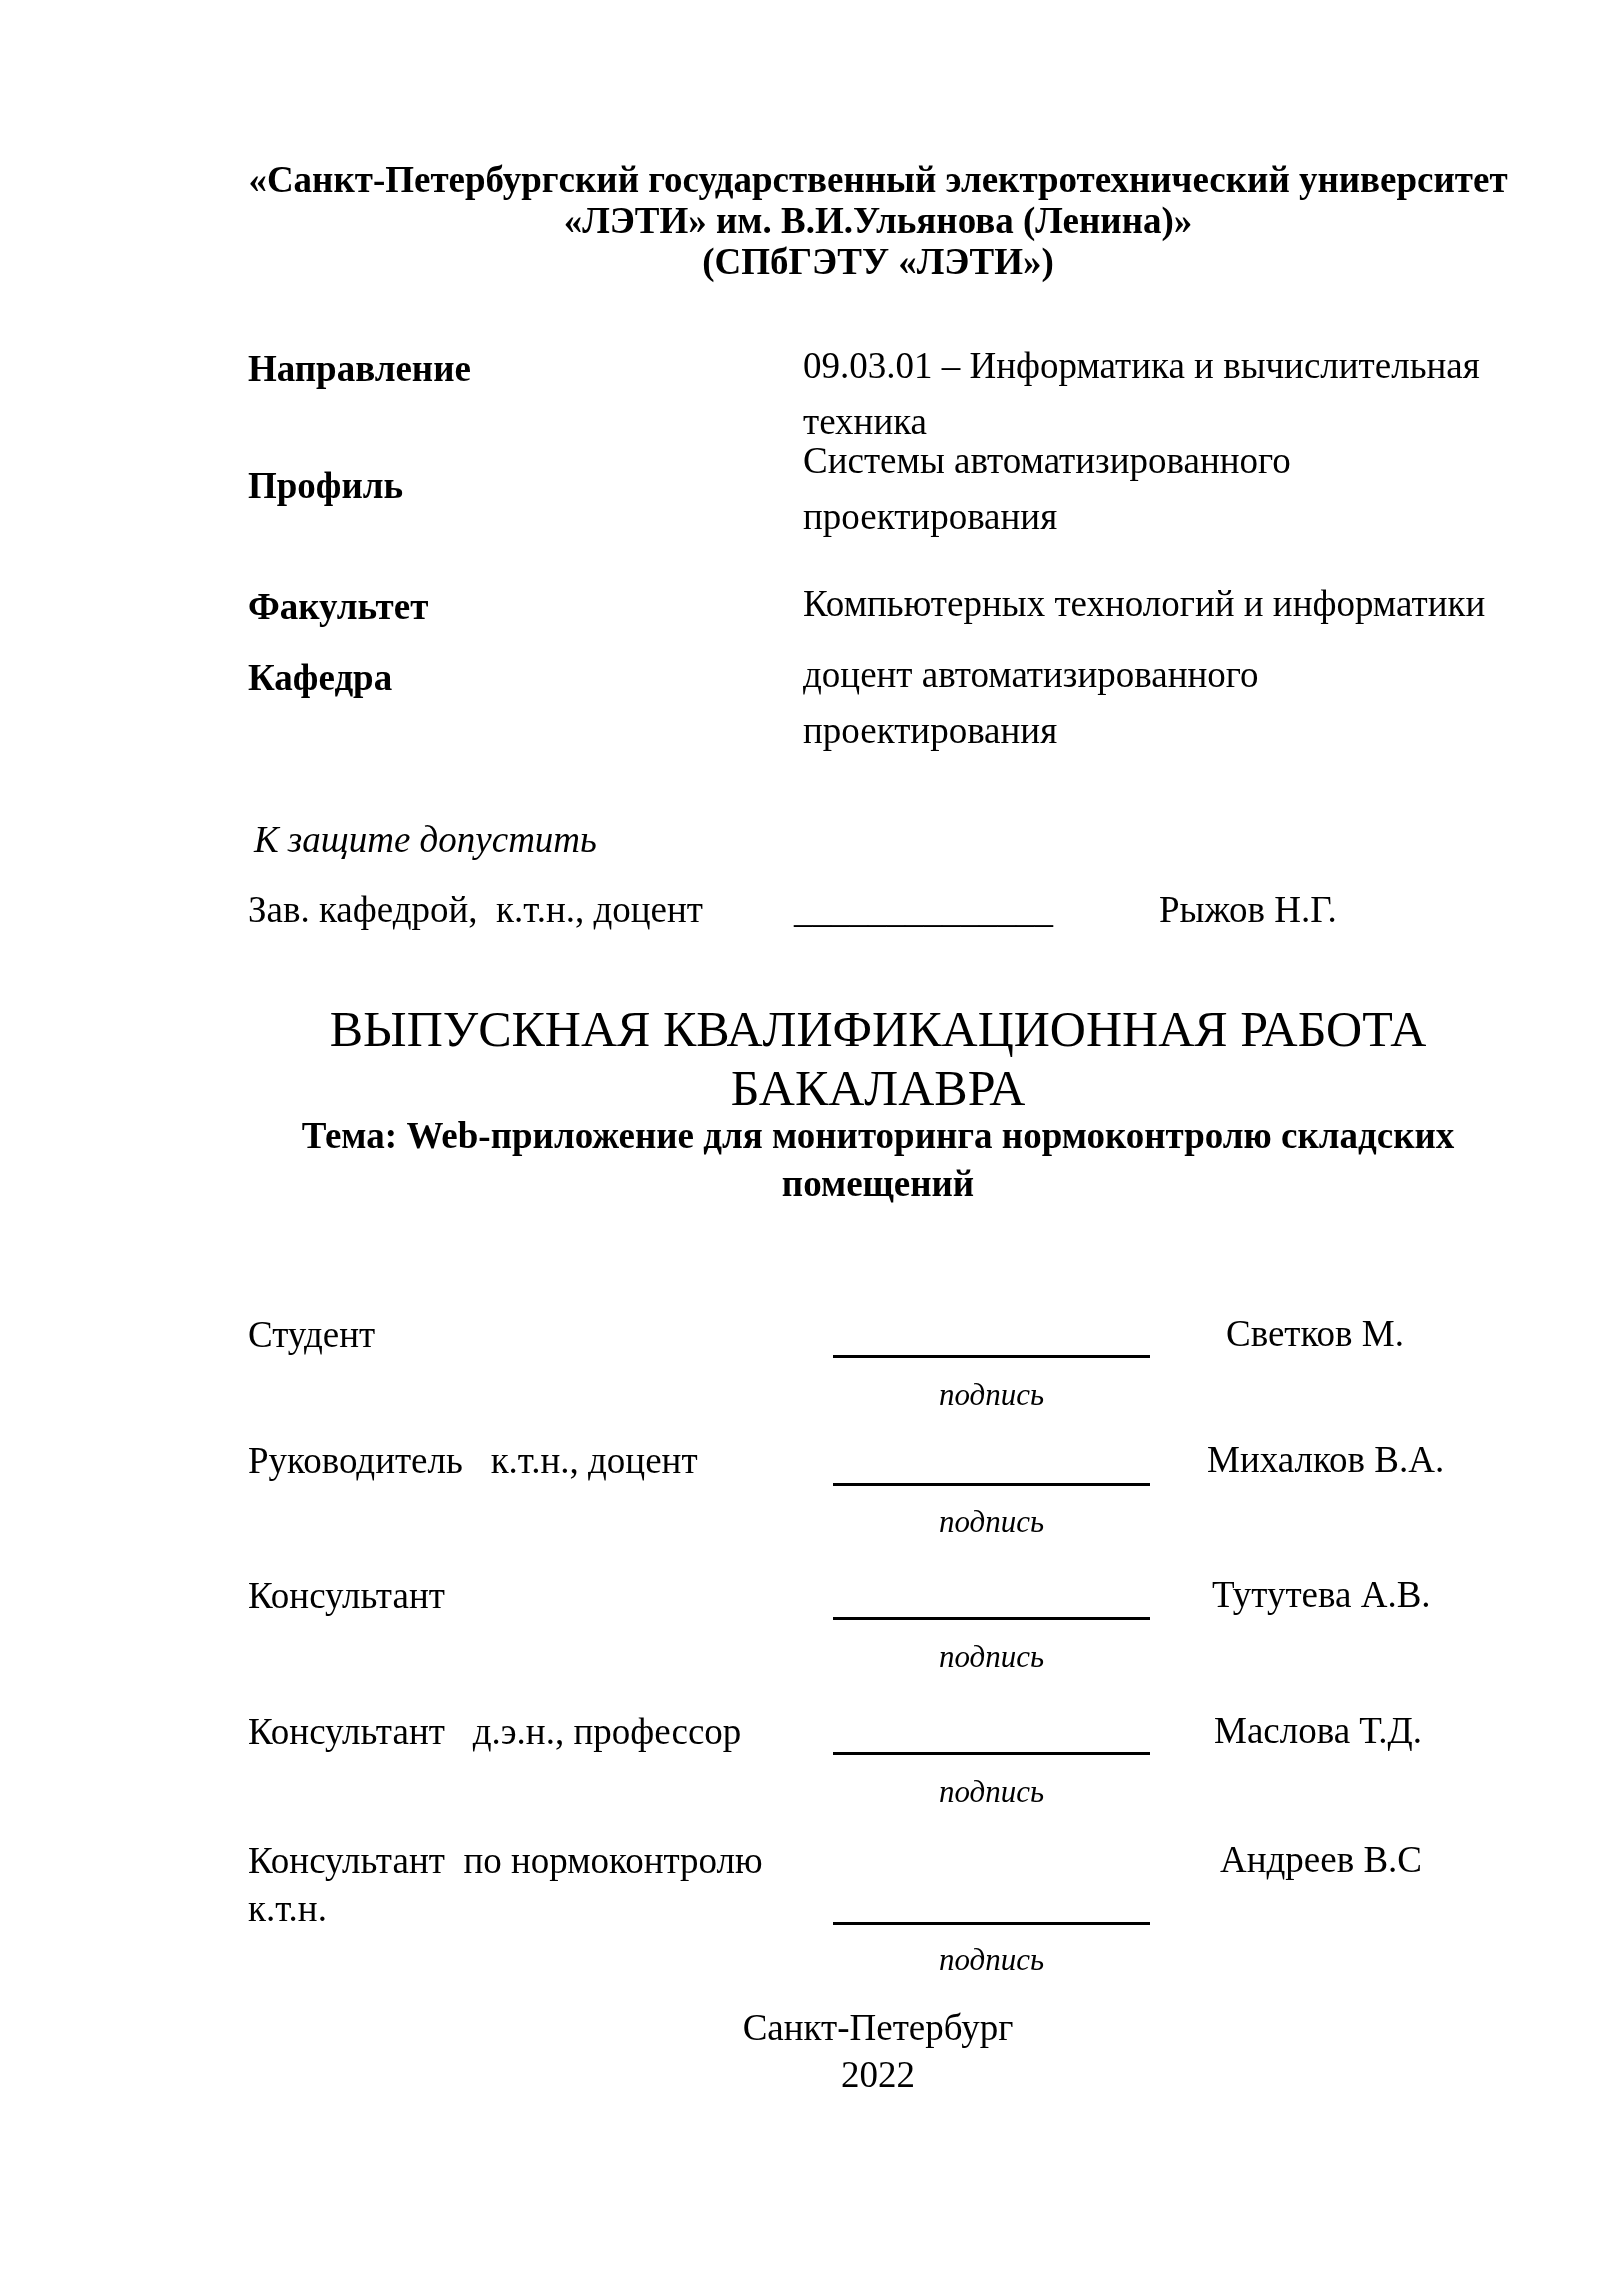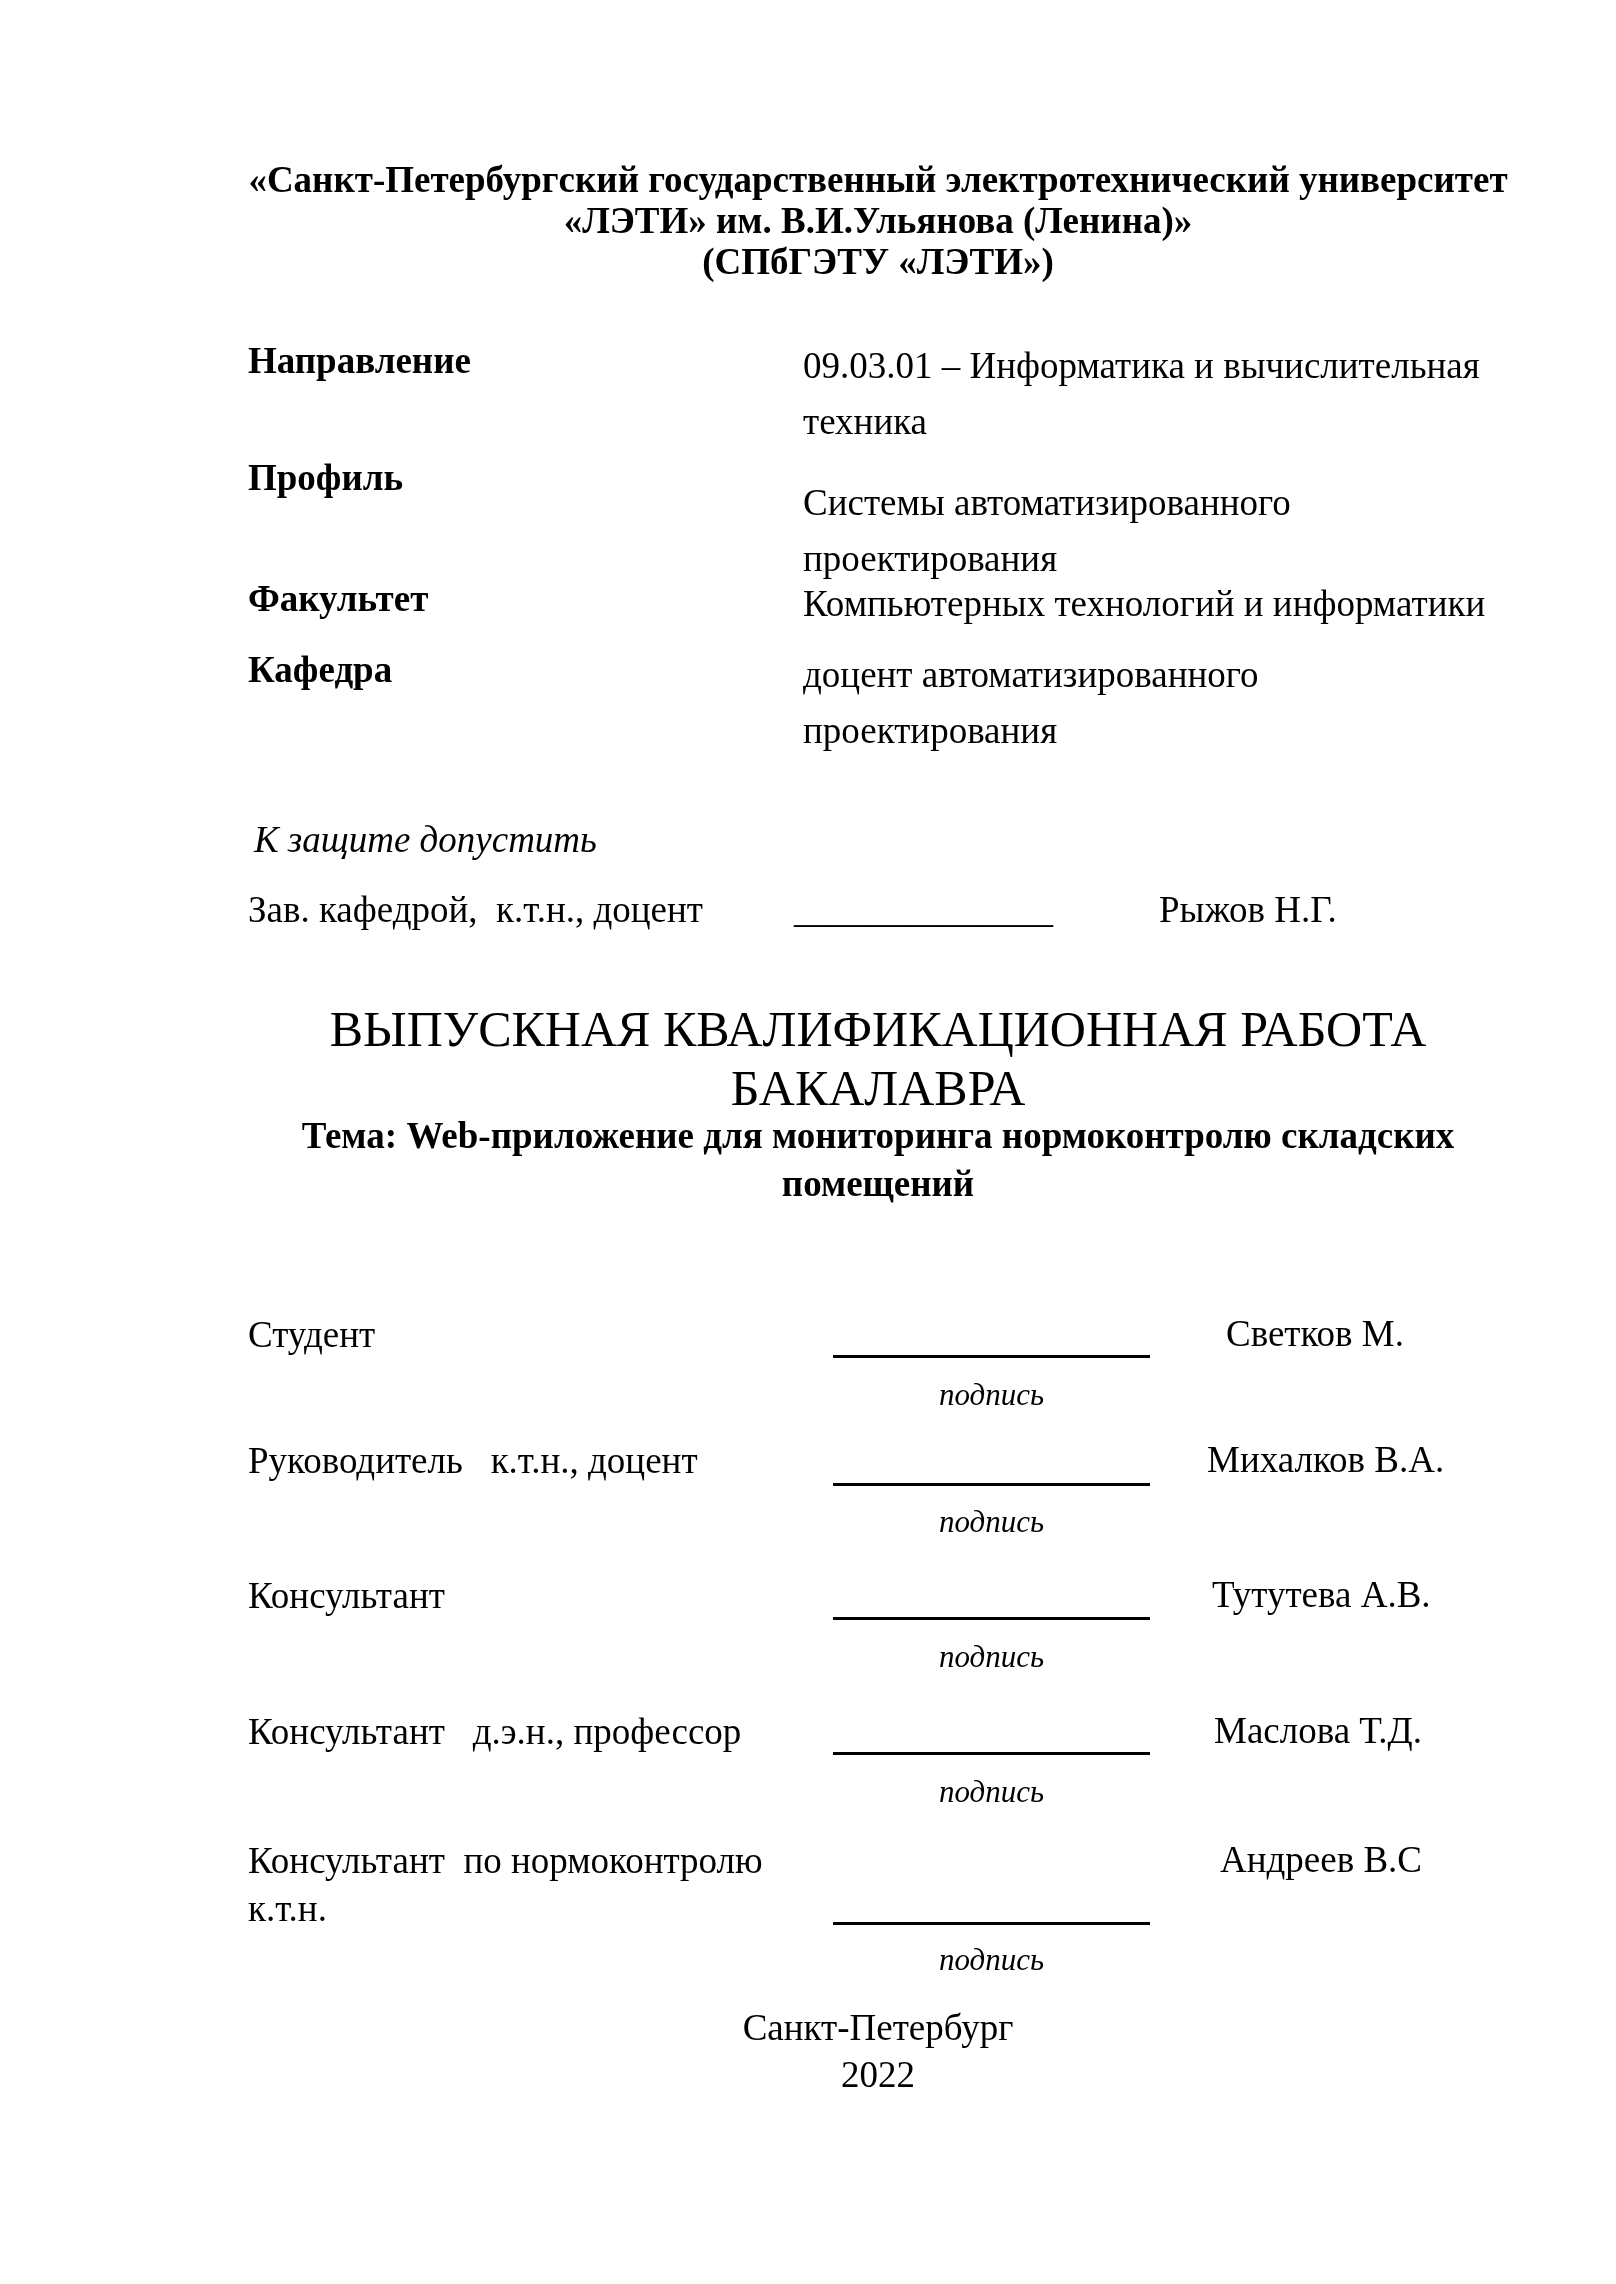--- a/index.html
+++ b/index.html
@@ -31,20 +31,21 @@
     white-space: nowrap;
   }
 
   
   .info-label {
     left: 248px;
     font-size: 37px;
     line-height: 45px;
     font-weight: bold;
     white-space: nowrap;
+    margin-top: 8px;
   }
   .info-value {
     left: 791px;
     width: 734px;
     font-size: 37px;
     line-height: 56px;
     white-space: nowrap;
     margin-left: 12px;
   }
 
@@ -132,21 +133,21 @@
     <div>(СПбГЭТУ «ЛЭТИ»)</div>
   </div>
 
   <div class="abs info-label" style="top:338px">Направление</div>
   <div class="abs info-value" style="top:338px">
     <div>09.03.01 – Информатика и вычислительная</div>
     <div>техника</div>
   </div>
 
   <div class="abs info-label" style="top:455px">Профиль</div>
-  <div class="abs info-value" style="top:475px">
+  <div class="abs info-value" style="top:433px">
     <div>Системы автоматизированного</div>
     <div>проектирования</div>
   </div>
 
   <div class="abs info-label" style="top:576px">Факультет</div>
   <div class="abs info-value" style="top:576px">
     <div>Компьютерных технологий и информатики</div>
   </div>
 
   <div class="abs info-label" style="top:647px">Кафедра</div>

